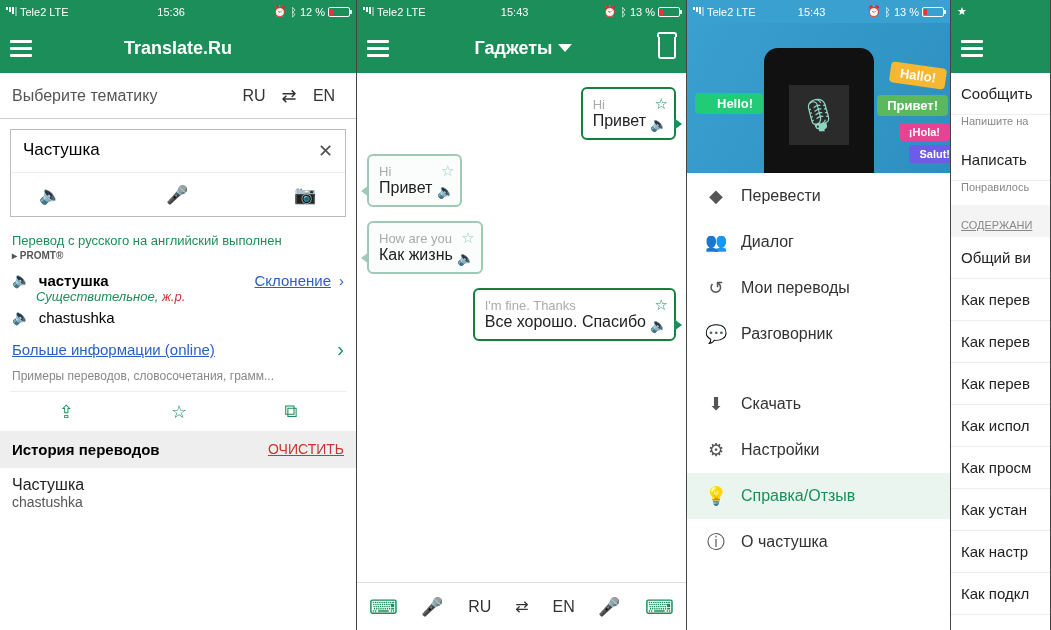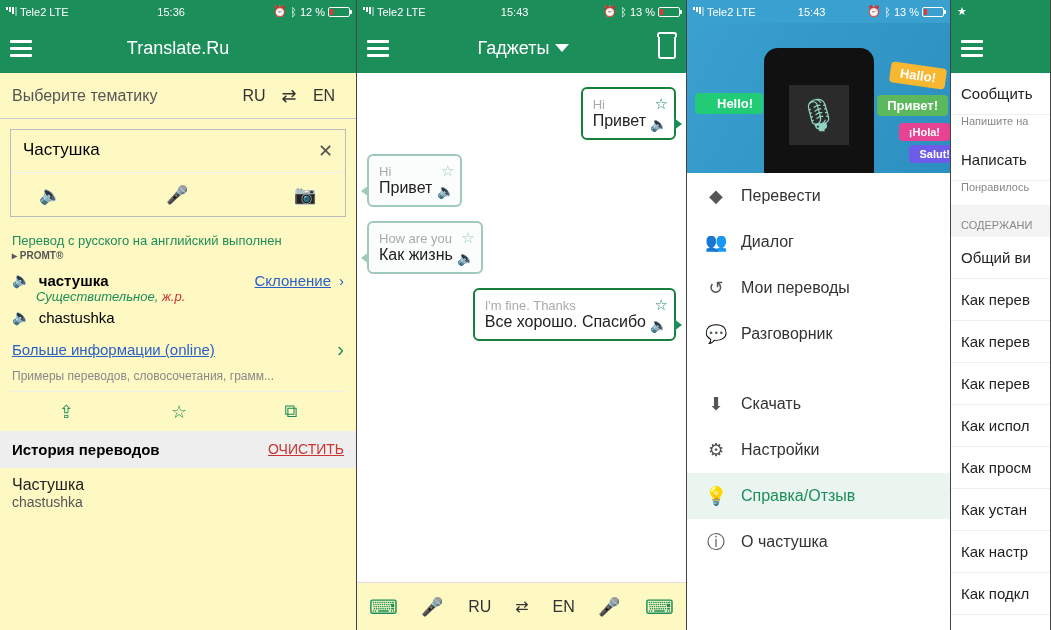--- a/index.html
+++ b/index.html
@@ -1,35 +1,35 @@
 <!DOCTYPE html>
 <html><head>
 <meta charset="utf-8">
 <style>
   * { box-sizing: border-box; margin: 0; padding: 0; font-family: -apple-system, "Helvetica Neue", Arial, sans-serif; }
   body { background: #222; display: flex; width: 1051px; height: 630px; overflow: hidden; }
-  .phone { height: 630px; background: #fef9c3; display: flex; flex-direction: column; border-right: 1px solid #444; }
+  .phone { height: 630px; background: #ffffff; display: flex; flex-direction: column; border-right: 1px solid #444; }
   .p1 { width: 357px; }
   .p2 { width: 330px; }
   .p3 { width: 264px; }
   .p4 { width: 100px; }
 
   
   .status { height: 23px; background: #1c8e5a; color: #fff; display: flex; align-items: center; justify-content: space-between; padding: 0 6px; font-size: 11px; font-weight: 500; }
   .status.blue { background: #3aa0d0; }
   .status-l, .status-r { display: flex; align-items: center; gap: 3px; }
   .sig { display: inline-flex; gap: 1px; }
   .sig i { width: 2px; background: #fff; display: inline-block; }
   .sig i:nth-child(1){height:3px}.sig i:nth-child(2){height:5px}.sig i:nth-child(3){height:7px}.sig i:nth-child(4){height:9px;opacity:.4}
   .batt { width: 22px; height: 10px; border: 1px solid #fff; border-radius: 2px; position: relative; }
   .batt::after { content:''; position:absolute; right:-3px; top:2px; width:2px; height:4px; background:#fff; border-radius:0 1px 1px 0;}
   .batt i { display:block; width:3px; height:6px; margin:1px; background:#e33; border-radius:1px;}
 
   
-  .topbar { height: 50px; background: #1c8e5a; color: #fff; display: flex; align-items: center; padding: 0 10px; font-size: 18px; font-weight: 400; }
+  .topbar { height: 50px; background: #1c8e5a; color: #fff; display: flex; align-items: center; padding: 0 10px; font-size: 18px; font-weight: 700; }
   .burger { width: 22px; display:flex; flex-direction:column; gap:4px; cursor:pointer;}
   .burger i{height:3px;background:#fff;border-radius:1px;}
   .topbar .title { flex:1; text-align:center; }
   .trash { width:18px; height:22px; border:2px solid #fff; border-top:none; border-radius:0 0 3px 3px; position:relative; margin-left:auto;}
   .trash::before{content:'';position:absolute;top:-5px;left:-3px;right:-3px;height:3px;border:2px solid #fff;border-bottom:none;border-radius:3px 3px 0 0;}
   .chev-down{width:0;height:0;border-left:7px solid transparent;border-right:7px solid transparent;border-top:8px solid #fff;margin-left:6px;}
 
   
   .lang-row{height:46px;display:flex;align-items:center;padding:0 12px;font-size:16px;color:#333;border-bottom:1px solid #ccc;}
   .lang-row .topic{flex:1;color:#555;}
@@ -90,21 +90,21 @@
   .mrow.hl{background:#eaf5ef;color:#1c8e5a;}
   .mrow .ico{width:22px;text-align:center;color:#555;font-size:18px;}
   .mrow.hl .ico{color:#1c8e5a;}
   .sep{height:24px;}
 
   
   .p4 .topbar{padding:0 10px;}
   .p4-list{flex:1;background:#fff;overflow:hidden;}
   .p4-row{padding:12px 10px;border-bottom:1px solid #eee;font-size:15px;color:#222;white-space:nowrap;overflow:hidden;}
   .p4-row.sub{font-size:11px;color:#888;padding-top:0;border-bottom:none;}
-  .p4-sec{padding:14px 10px 6px;font-size:11px;color:#888;background:#f4f4f4;}
+  .p4-sec{padding:14px 10px 6px;font-size:11px;color:#888;background:#f4f4f4;text-decoration:underline;}
 </style>
 </head>
 <body>
 
 <div class="phone p1">
   <div class="status">
     <div class="status-l">
       <span class="sig">
           <i></i>
           <i></i>

